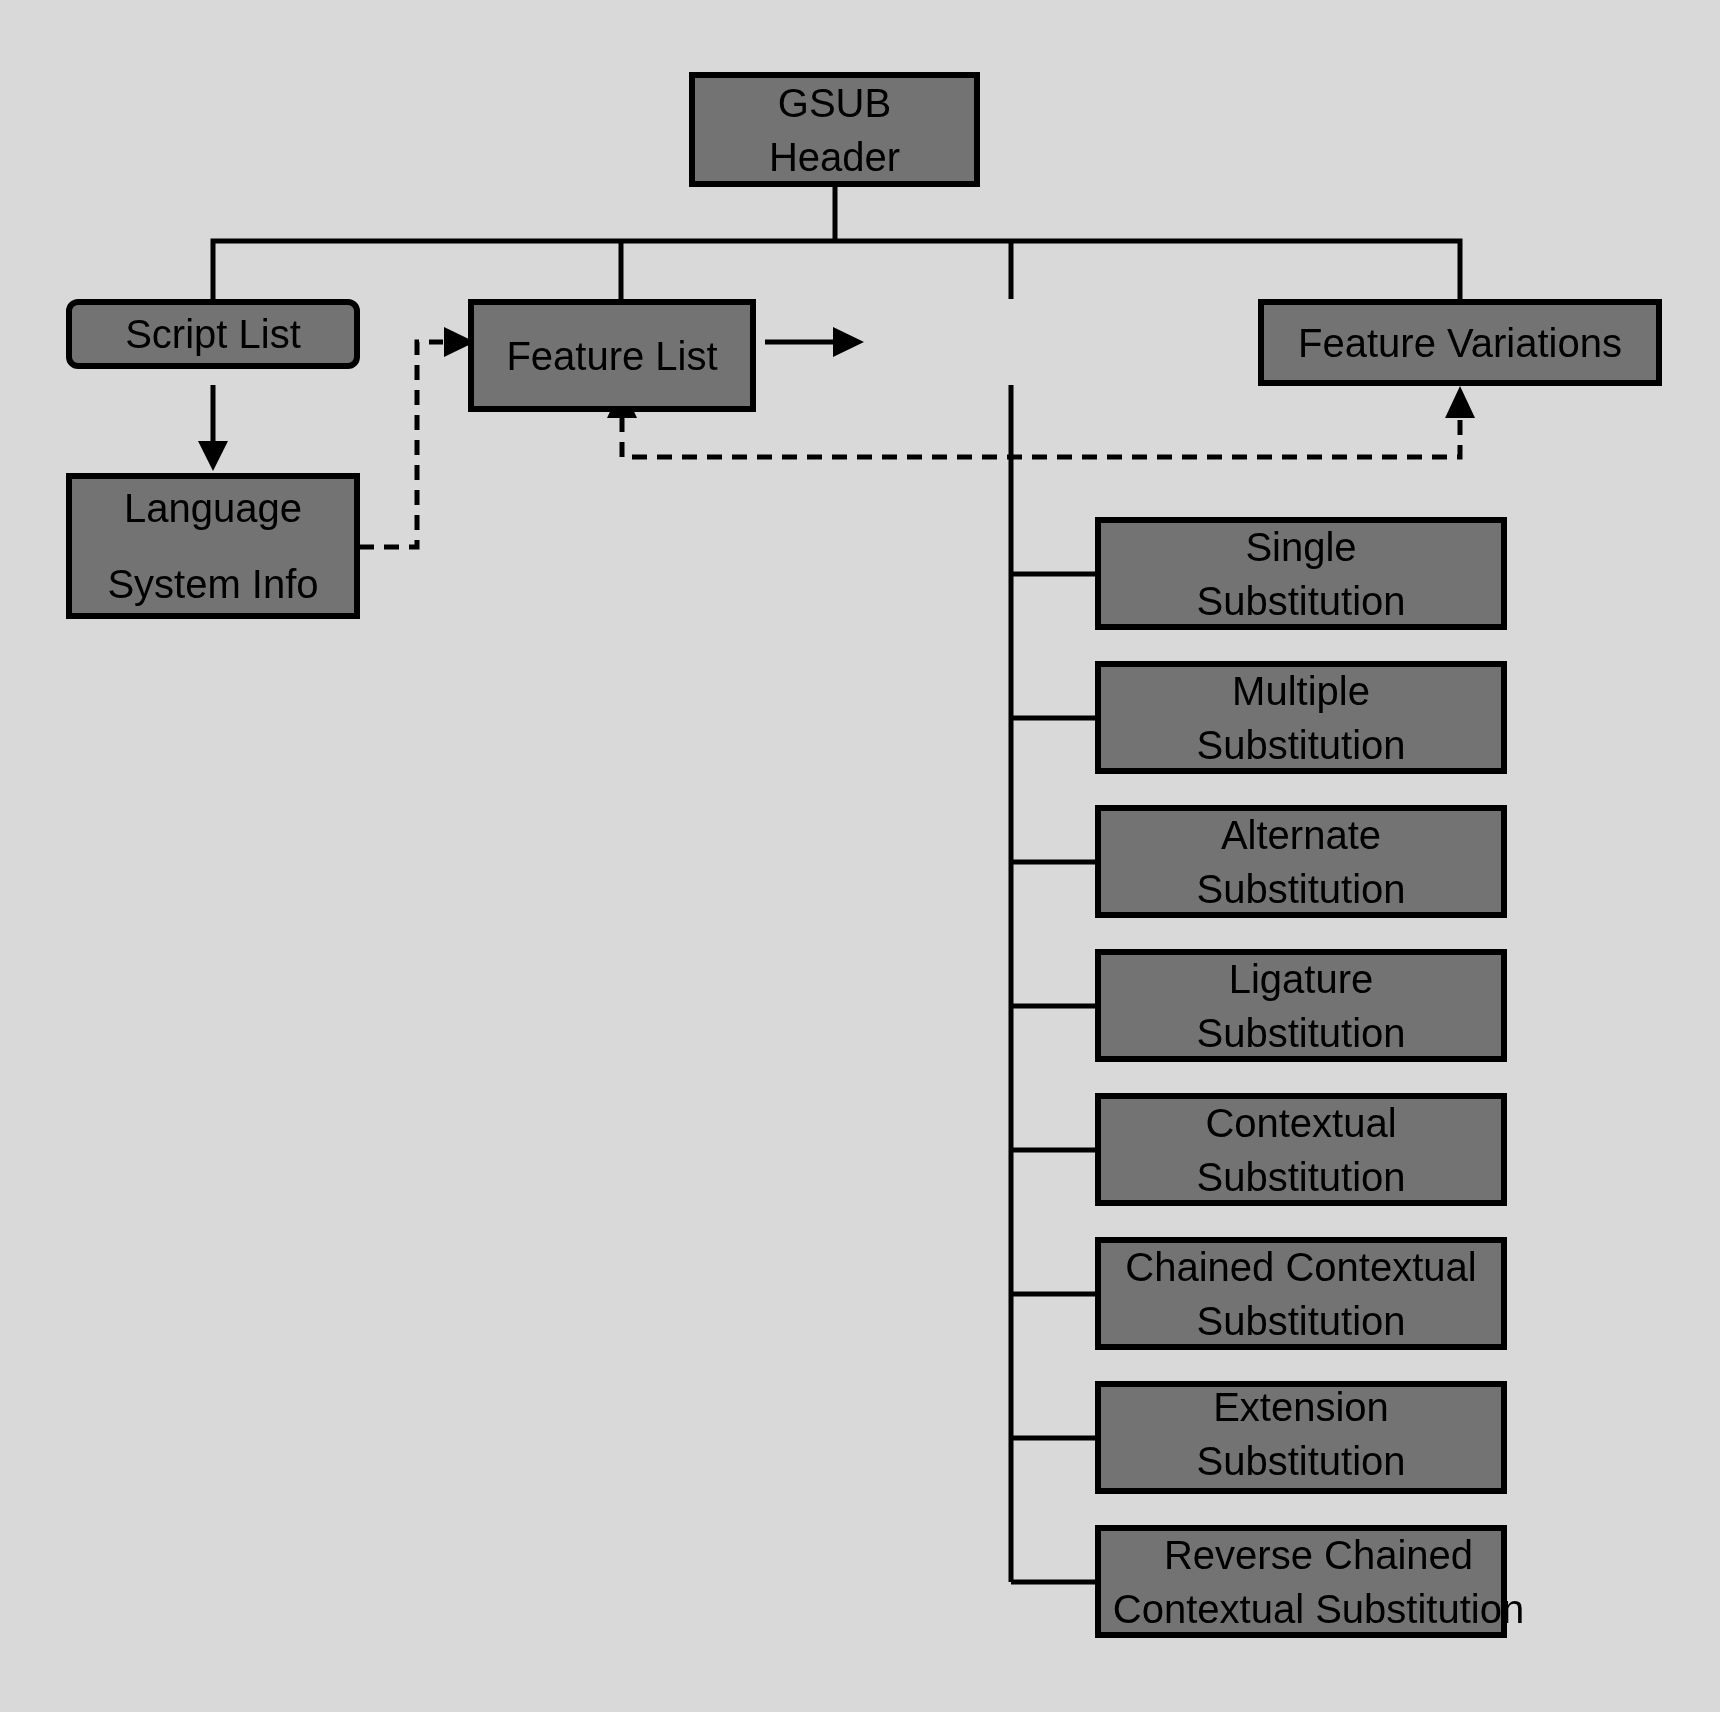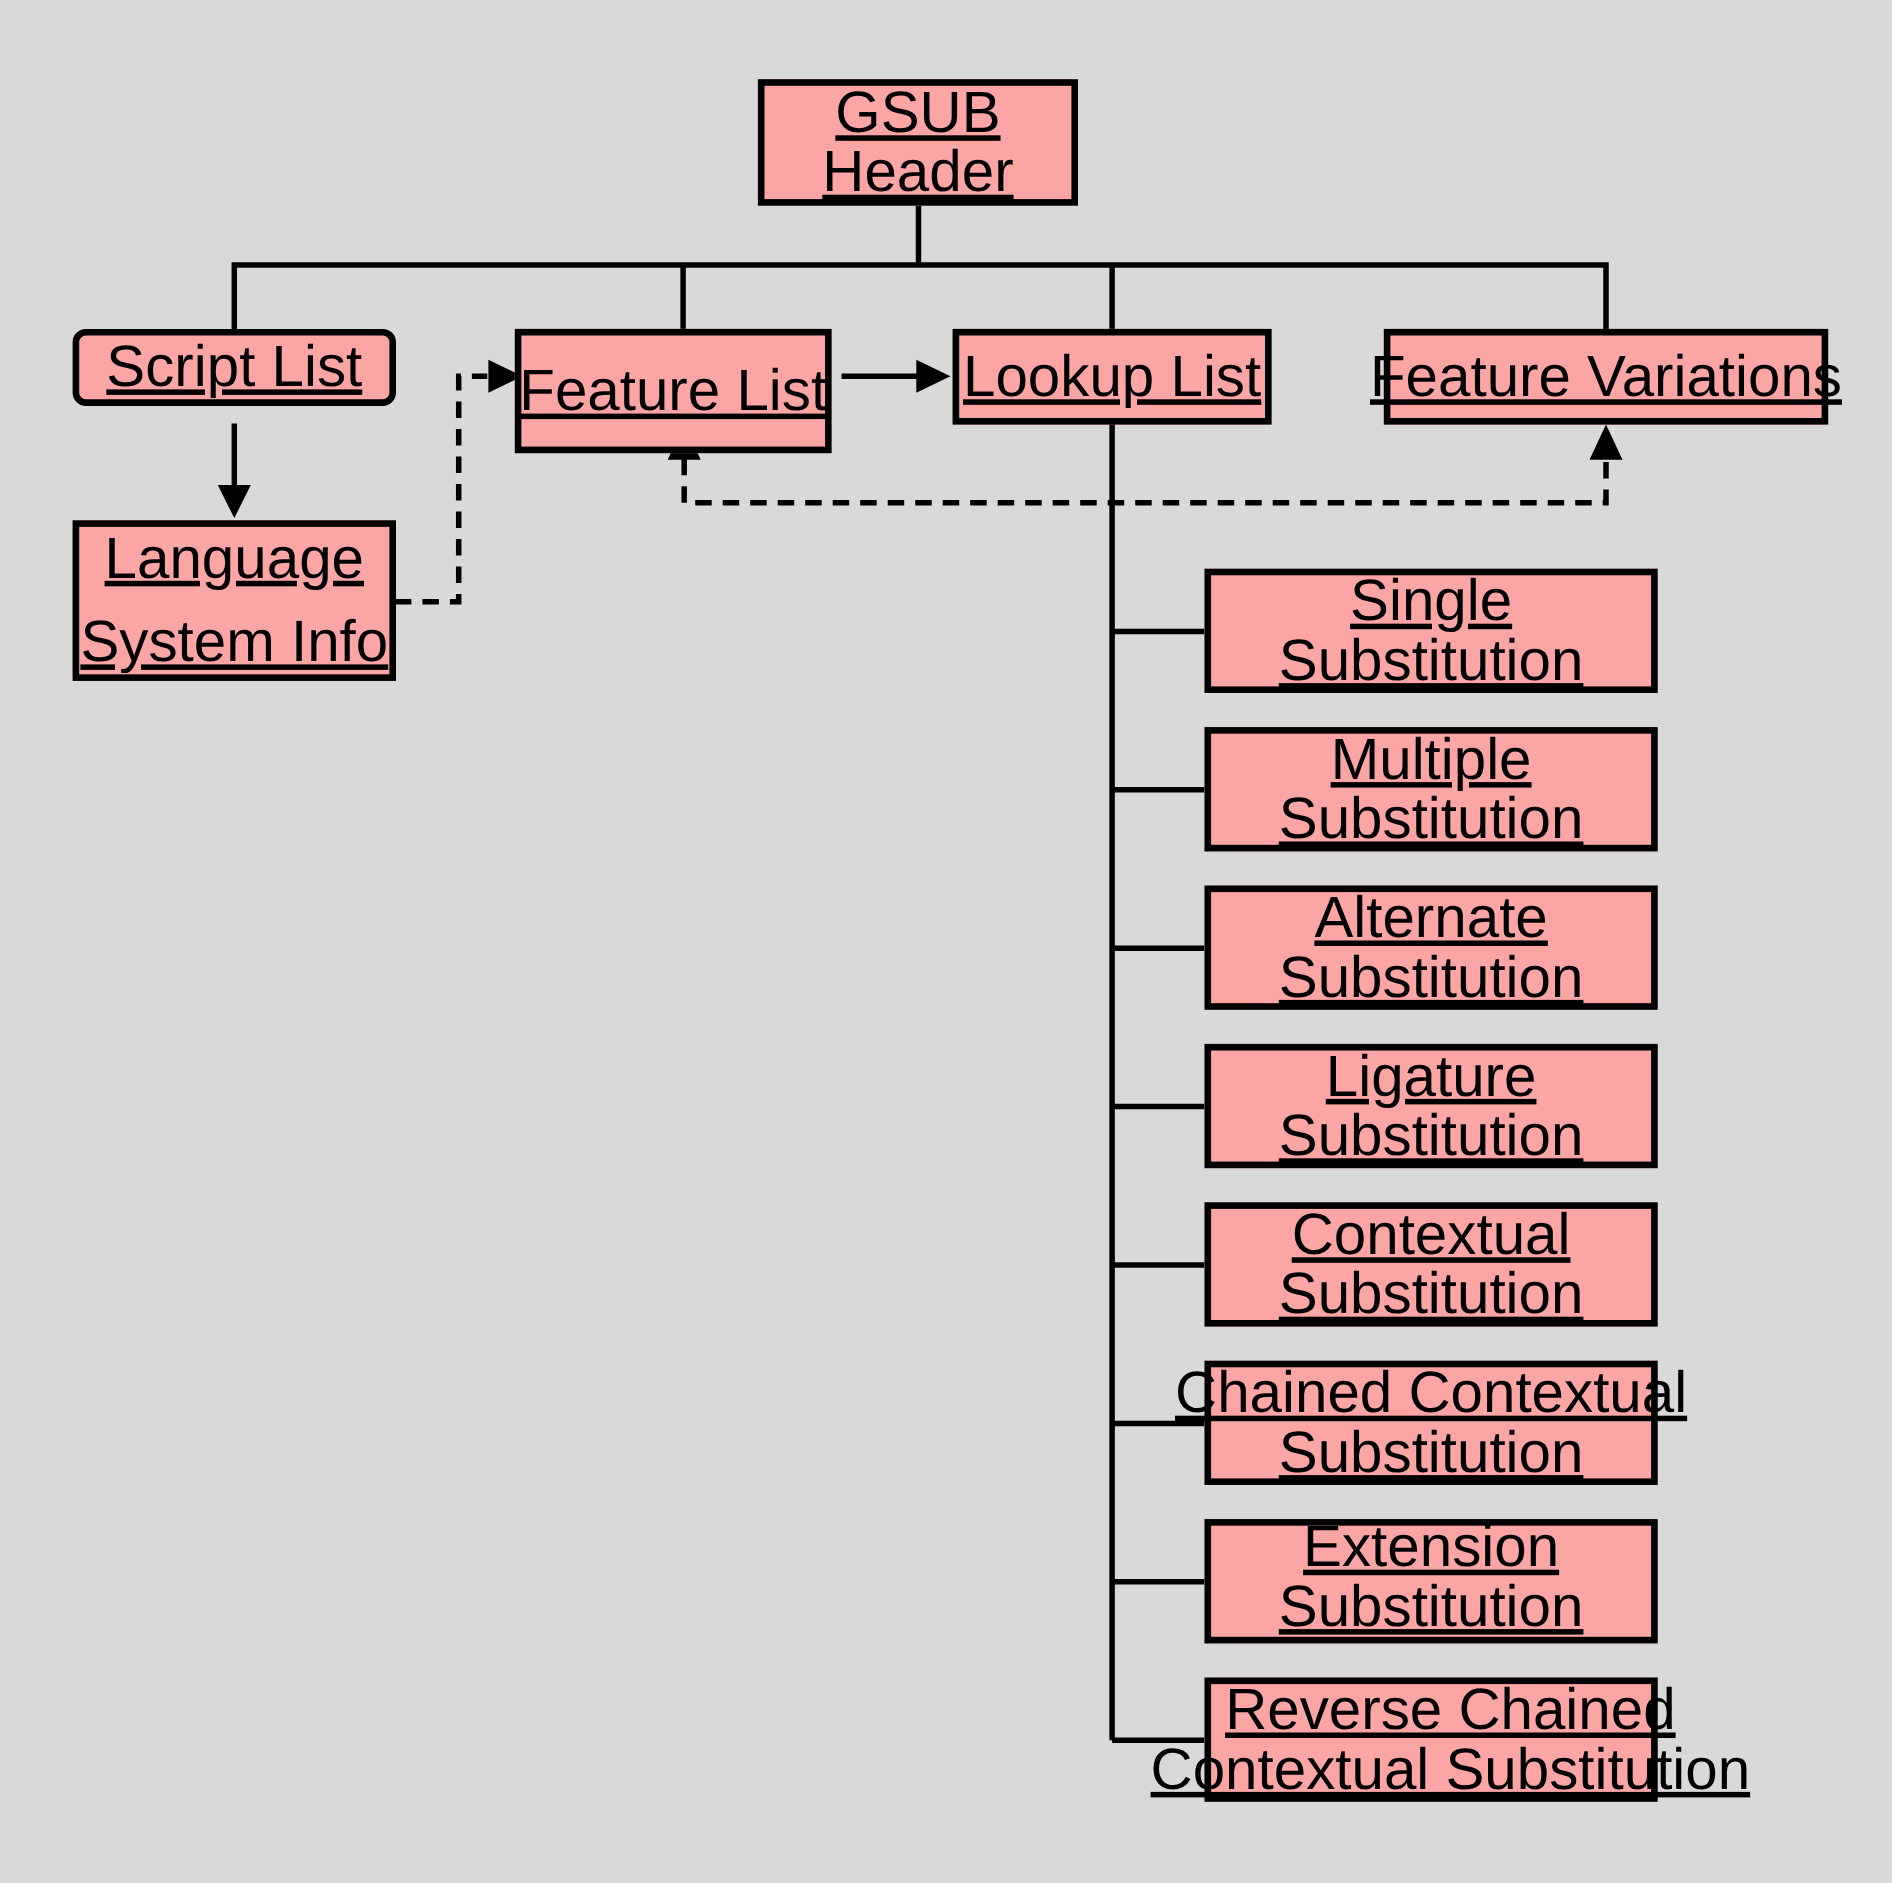--- a/index.html
+++ b/index.html
@@ -19,31 +19,30 @@
   .wires {
     position: absolute;
     left: 0;
     top: 0;
     width: 1720px;
     height: 1712px;
   }
   .node {
     position: absolute;
     box-sizing: border-box;
-    background: #fca5a5;
+    background: #737373;
     border: 6px solid #000000;
     display: flex;
     flex-direction: column;
     align-items: center;
     justify-content: center;
     text-align: center;
-    font-size: 53px;
+    font-size: 40px;
     line-height: 54px;
     white-space: nowrap;
-    text-decoration: underline;
   }
   .node span { display: block; }
 
   .gsub     { left: 689px;  top: 72px;   width: 291px; height: 115px; }
   .script   { left: 66px;   top: 299px;  width: 294px; height: 70px; border-radius: 12px;  }
   .feature  { left: 468px;  top: 299px;  width: 288px; height: 113px;  }
   .lookup   { left: 866px;  top: 299px;  width: 290px; height: 87px;  }
   .featvar  { left: 1258px; top: 299px;  width: 404px; height: 87px;  }
   .lsi      { left: 66px;   top: 473px;  width: 294px; height: 146px; line-height: 60px; gap: 16px; }
 
@@ -106,23 +105,20 @@
   </div>
 
   <div class="node script">
     <span>Script List</span>
   </div>
 
   <div class="node feature">
     <span>Feature List</span>
   </div>
 
-  <div class="node lookup">
-    <span>Lookup List</span>
-  </div>
 
   <div class="node featvar">
     <span>Feature Variations</span>
   </div>
 
   <div class="node lsi">
     <span>Language</span>
     <span>System Info</span>
   </div>
 

